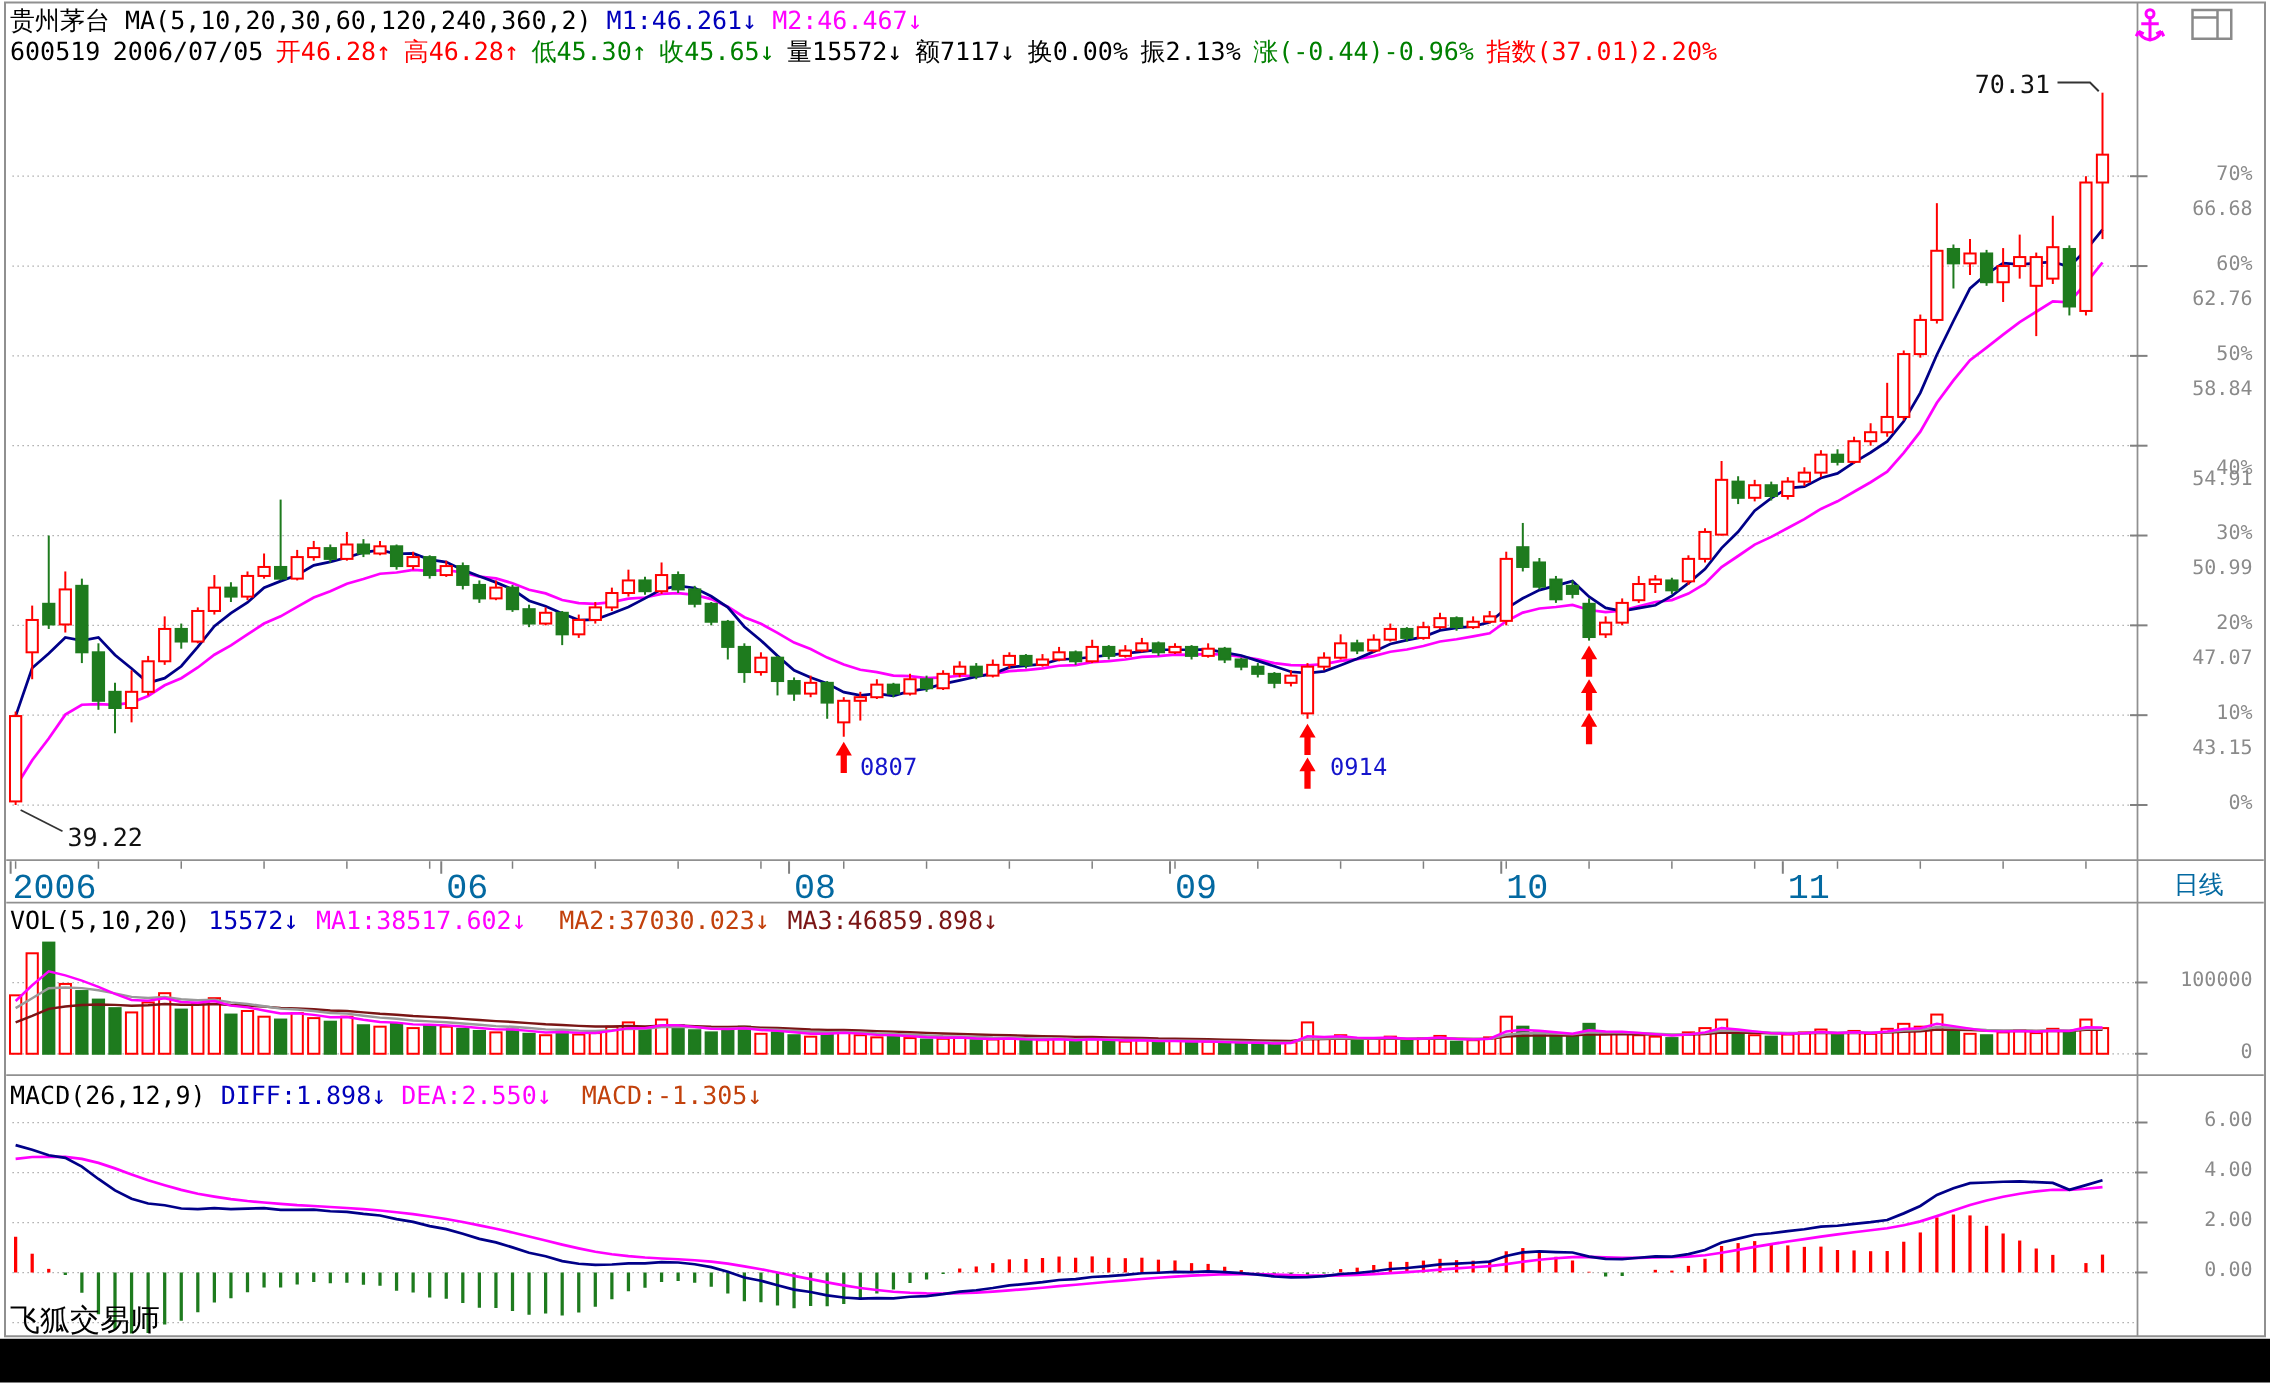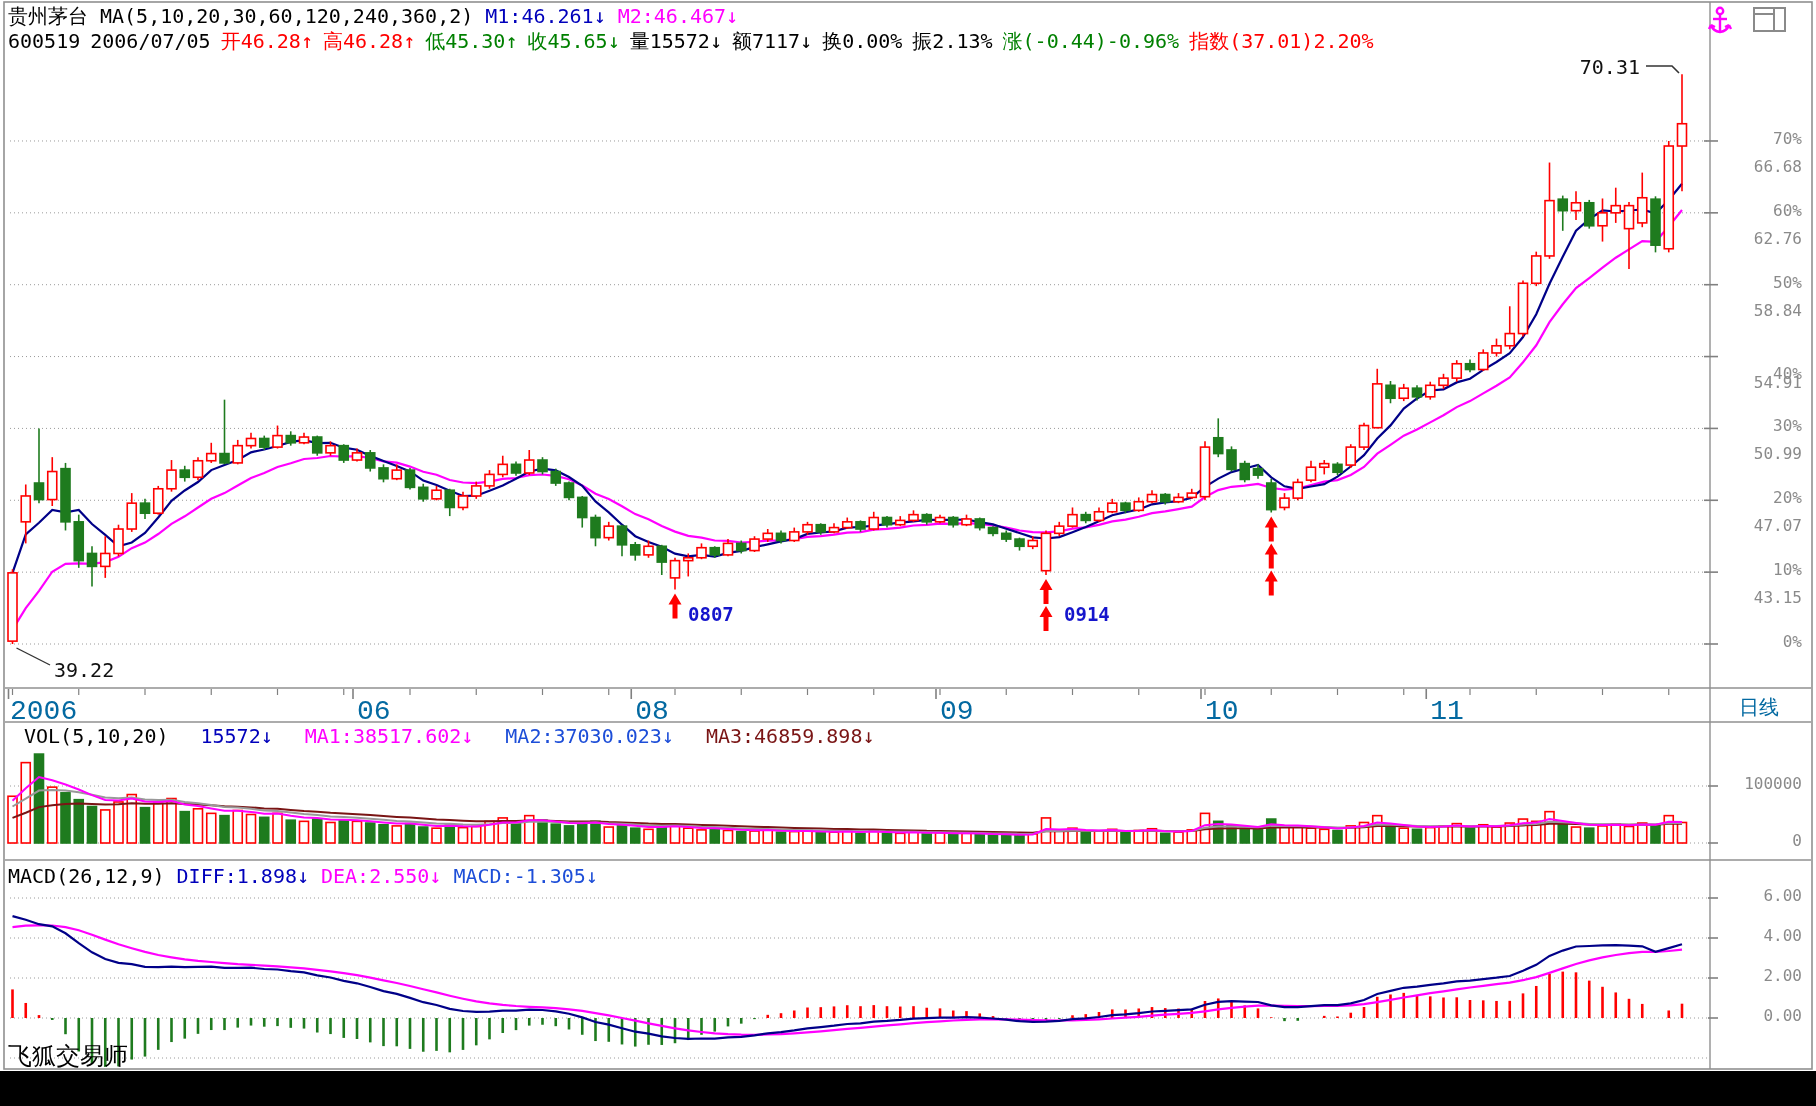--- a/index.html
+++ b/index.html
@@ -2,24 +2,24 @@
 <html><head>
 <meta charset="utf-8">
 <style>
   html,body{margin:0;padding:0;background:#fff;}
   body{width:1816px;height:1106px;position:relative;overflow:hidden;
        font-family:"DejaVu Sans Mono","DejaVu Sans",sans-serif;}
   #app{position:absolute;left:0;top:0;width:1816px;height:1004px;}
   #gfx{position:absolute;left:0;top:0;}
   .hdr-row{position:absolute;display:flex;gap:12px;font-size:20px;line-height:24px;white-space:pre;}
   .c-black{color:#000;} .c-red{color:#f00;} .c-green{color:#008000;}
-  .c-blue{color:#0000bb;text-align:right;} .c-mag{color:#ff00ff;} .c-gray{color:#1d4ed8;} .c-maroon{color:#7a1515;}
+  .c-blue{color:#0000bb;text-align:right;} .c-mag{color:#ff00ff;} .c-gray{color:#c2410c;margin-left:12px;} .c-maroon{color:#7a1515;}
   .axis-label{position:absolute;right:14px;text-align:right;font-size:16px;color:#8a8a8a;white-space:pre;}
   .month-label{position:absolute;font-size:28px;color:#0369a1;white-space:pre;font-family:Liberation Mono, monospace;}
-  .anno-blue{position:absolute;font-size:19px;font-weight:bold;color:#1515cc;white-space:pre;}
+  .anno-blue{position:absolute;font-size:19px;font-weight:normal;color:#1515cc;white-space:pre;}
   .anno-black{position:absolute;font-size:20px;color:#111;white-space:pre;}
   #period-label{position:absolute;left:1712px;top:694px;width:94px;text-align:center;
                 font-size:20px;color:#0369a1;}
   #brand{position:absolute;left:8px;top:1040px;font-size:24px;color:#000;}
   #bottom-bar{position:absolute;left:0;top:1071px;width:1816px;height:35px;background:#000;}
   .icon{position:absolute;}
 </style>
 </head>
 <body>
 
@@ -632,21 +632,21 @@
     <span class="c-green">低45.30↑</span>
     <span class="c-green">收45.65↓</span>
     <span class="c-black">量15572↓</span>
     <span class="c-black">额7117↓</span>
     <span class="c-black">换0.00%</span>
     <span class="c-black">振2.13%</span>
     <span class="c-green">涨(-0.44)-0.96%</span>
     <span class="c-red">指数(37.01)2.20%</span>
   </div>
 
-  <div class="hdr-row" style="left:24px;top:724px;gap:32px;">
+  <div class="hdr-row" style="left:8px;top:724px;gap:14px;">
     <span class="c-black">VOL(5,10,20)</span>
     <span class="c-blue">15572↓</span>
     <span class="c-mag">MA1:38517.602↓</span>
     <span class="c-gray">MA2:37030.023↓</span>
     <span class="c-maroon">MA3:46859.898↓</span>
   </div>
 
   <div class="hdr-row" style="left:8px;top:864px;">
     <span class="c-black">MACD(26,12,9)</span>
     <span class="c-blue">DIFF:1.898↓</span>

